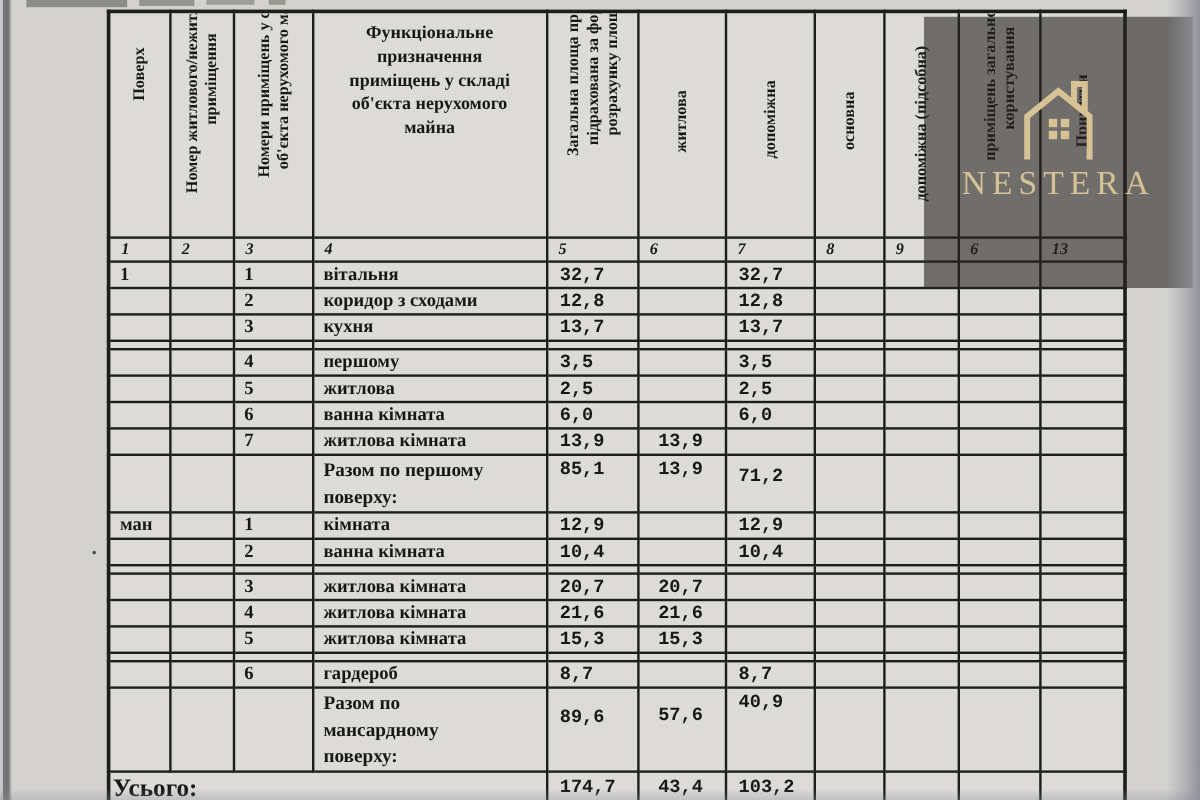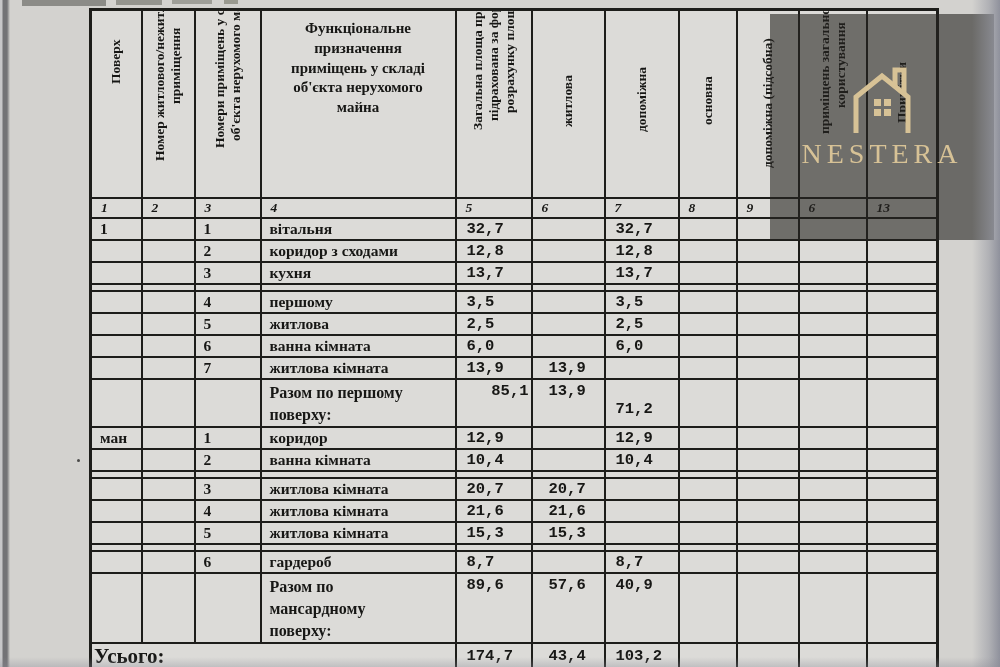--- a/index.html
+++ b/index.html
@@ -274,33 +274,33 @@
             <td></td>
             <td></td>
             <td></td>
           </tr>
           <tr class="r">
             <td class="t-left"></td>
             <td></td>
             <td class="t-left"></td>
             <td class="lbl">Разом по першому
 поверху:</td>
-            <td class="numc lbl-top" style="vertical-align: top; padding-top: 2px; text-align: right;">85,1</td>
+            <td class="numc lbl-top" style="vertical-align: top; padding-top: 2px;">85,1</td>
             <td class="numc numc6" style="vertical-align: top; padding-top: 2px;">13,9</td>
-            <td class="numc" style="vertical-align: top; padding-top: 20px;">71,2</td>
+            <td class="numc" style="vertical-align: top; padding-top: 8px;">71,2</td>
             <td></td>
             <td></td>
             <td></td>
             <td></td>
           </tr>
           <tr class="r">
             <td class="t-left">ман</td>
             <td></td>
             <td class="t-left">1</td>
-            <td class="t-left">коридор</td>
+            <td class="t-left">кімната</td>
             <td class="numc">12,9</td>
             <td class="numc numc6"></td>
             <td class="numc">12,9</td>
             <td></td>
             <td></td>
             <td></td>
             <td></td>
           </tr>
           <tr class="r">
             <td class="t-left"></td>
@@ -393,22 +393,22 @@
             <td></td>
             <td></td>
           </tr>
           <tr class="r">
             <td class="t-left"></td>
             <td></td>
             <td class="t-left"></td>
             <td class="lbl">Разом по
 мансардному
 поверху:</td>
-            <td class="numc lbl-top" style="vertical-align: top; padding-top: 2px;">89,6</td>
-            <td class="numc numc6" style="vertical-align: top; padding-top: 2px;">57,6</td>
+            <td class="numc lbl-top" style="vertical-align: top; padding-top: 15px;">89,6</td>
+            <td class="numc numc6" style="vertical-align: top; padding-top: 13px;">57,6</td>
             <td class="numc" style="vertical-align: top; padding-top: 2px;">40,9</td>
             <td></td>
             <td></td>
             <td></td>
             <td></td>
           </tr>
           <tr class="r-total">
             <td class="total-lbl" colspan="4">Усього:</td>
             <td class="numc">174,7</td>
             <td class="numc numc6">43,4</td>

